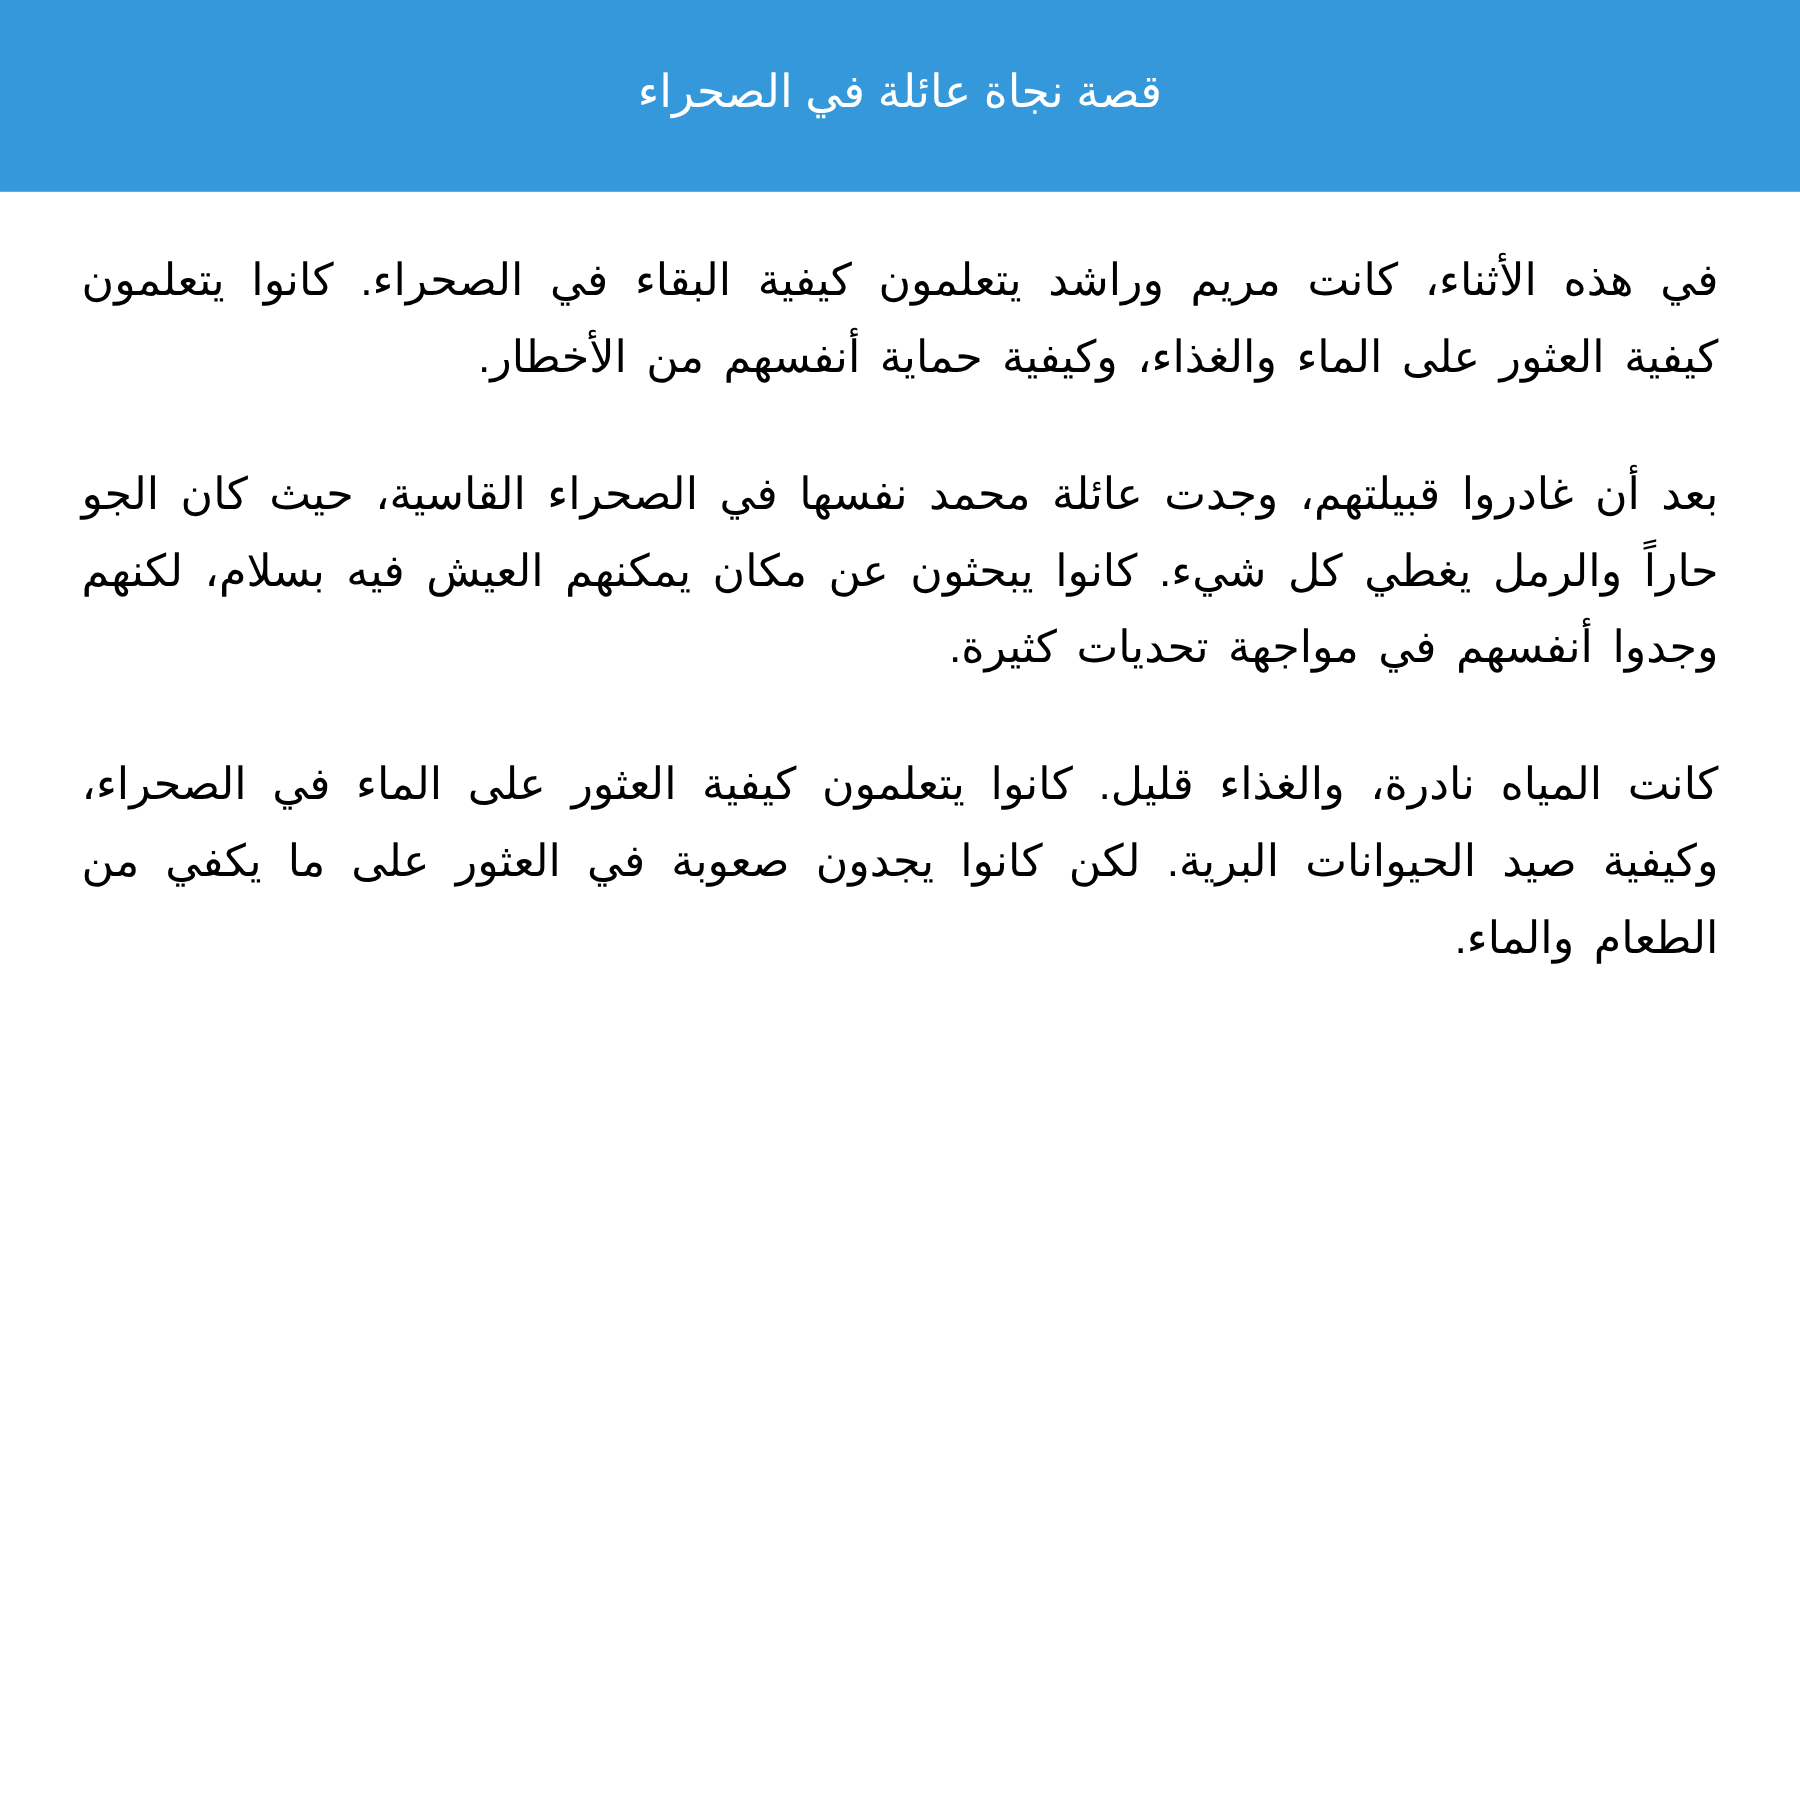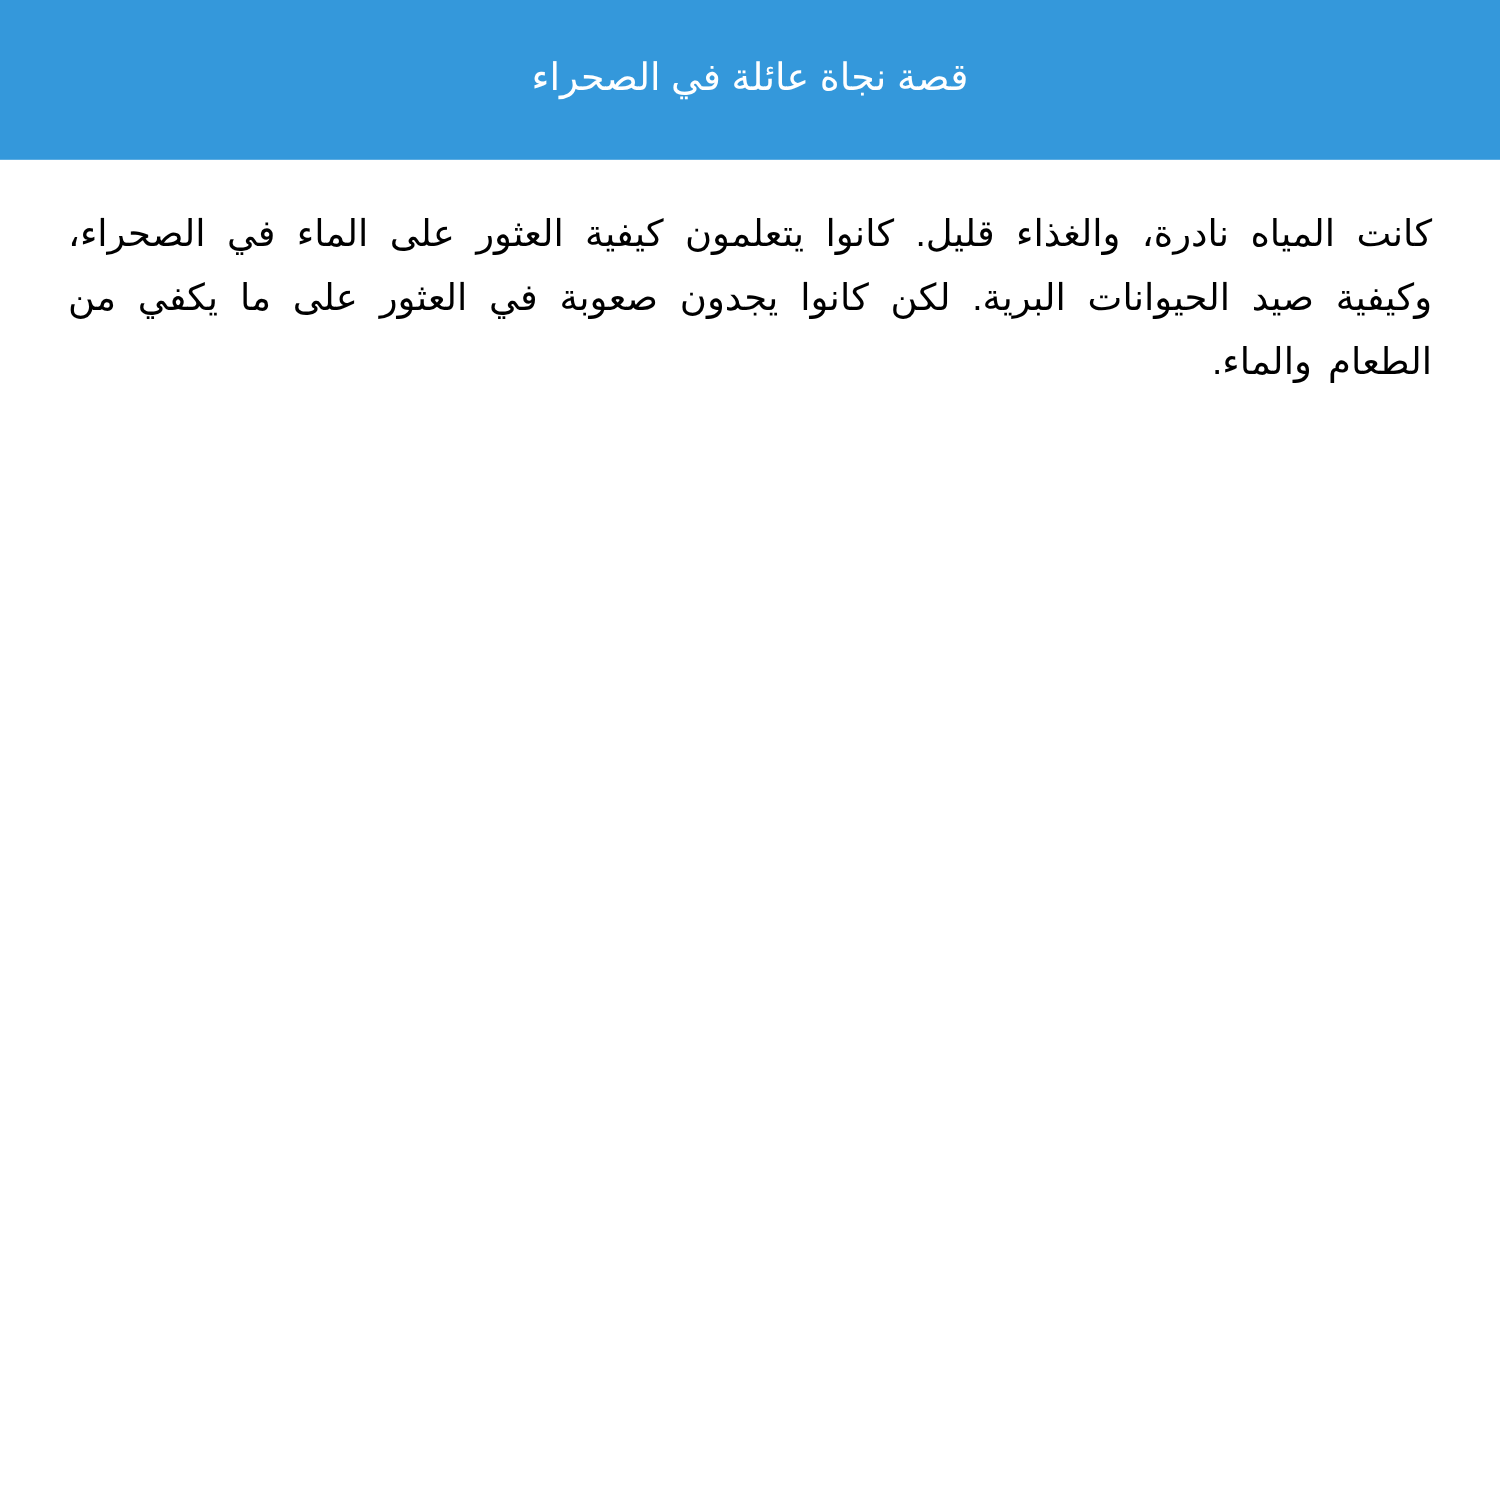--- a/index.html
+++ b/index.html
@@ -47,14 +47,16 @@
     }
   </style>
 </head>
 <body>
 
 <div class="header">
   <h1>قصة نجاة عائلة في الصحراء</h1>
 </div>
 
 <div class="content">
+  <p>في هذه الأثناء، كانت مريم وراشد يتعلمون كيفية البقاء في الصحراء. كانوا يتعلمون كيفية العثور على الماء والغذاء، وكيفية حماية أنفسهم من الأخطار.</p>
+  <p>بعد أن غادروا قبيلتهم، وجدت عائلة محمد نفسها في الصحراء القاسية، حيث كان الجو حاراً والرمل يغطي كل شيء. كانوا يبحثون عن مكان يمكنهم العيش فيه بسلام، لكنهم وجدوا أنفسهم في مواجهة تحديات كثيرة.</p>
   <p>كانت المياه نادرة، والغذاء قليل. كانوا يتعلمون كيفية العثور على الماء في الصحراء، وكيفية صيد الحيوانات البرية. لكن كانوا يجدون صعوبة في العثور على ما يكفي من الطعام والماء.</p>
 </div>
 
 </body></html>

